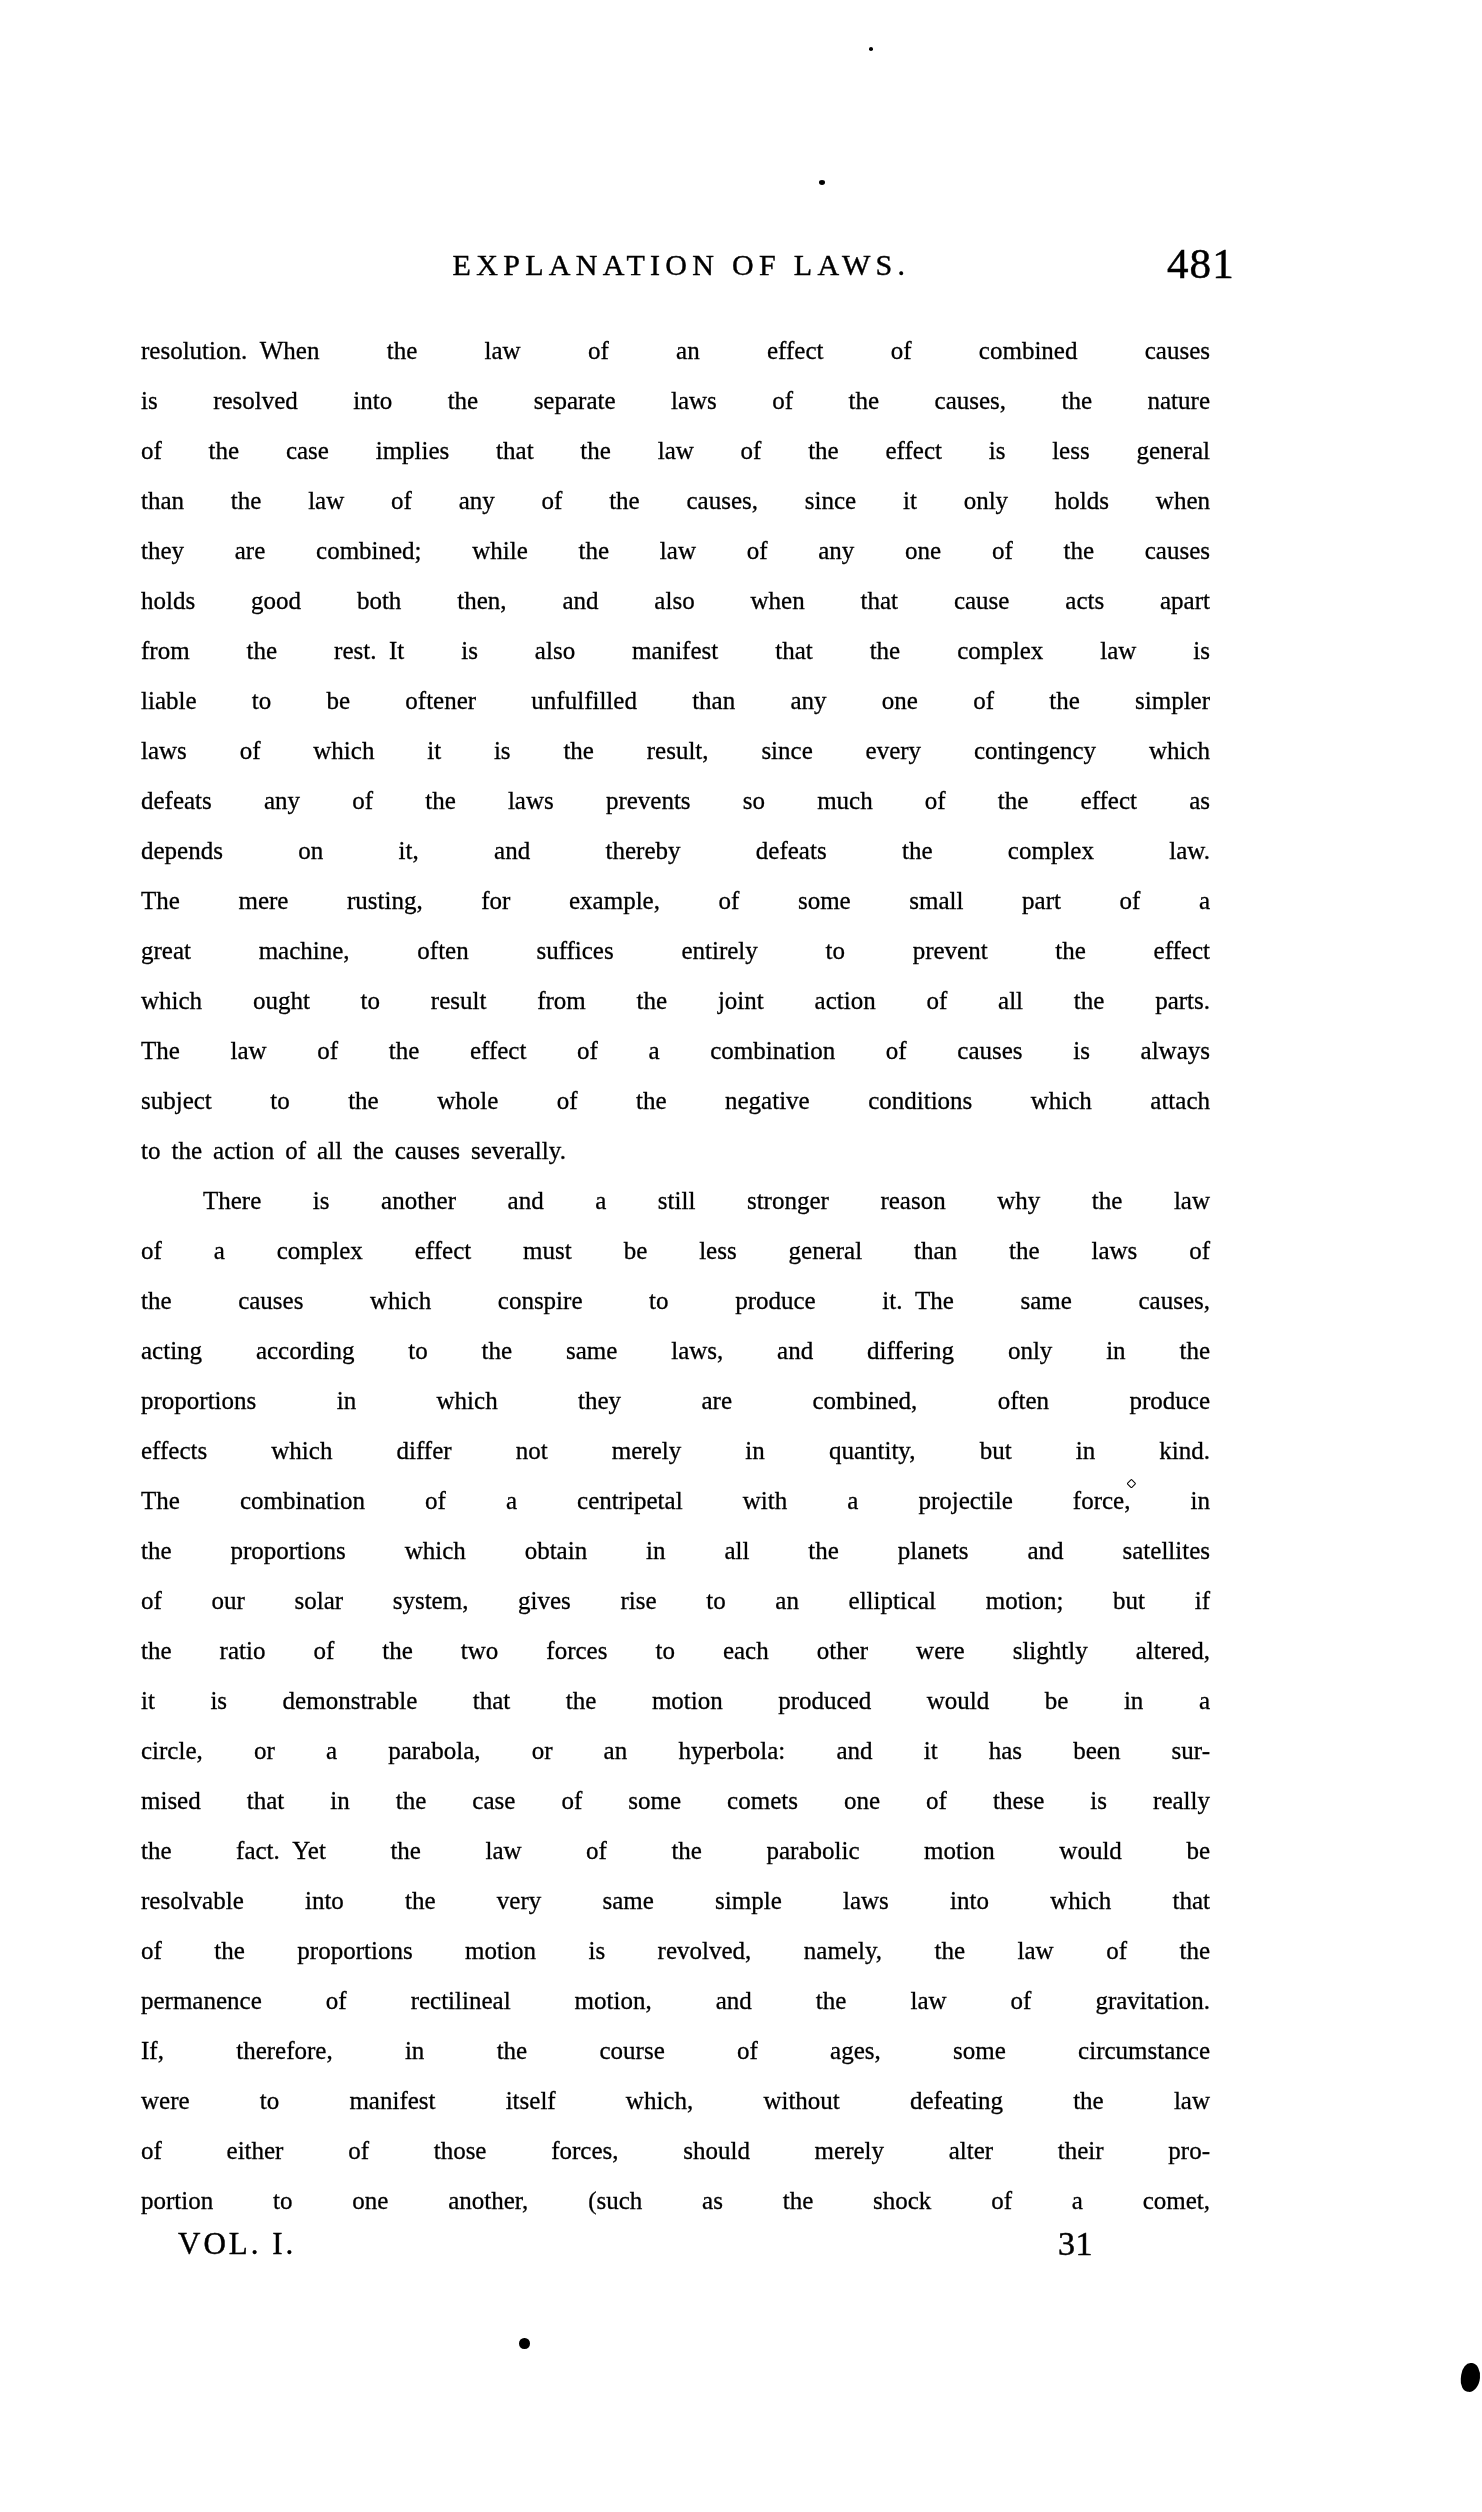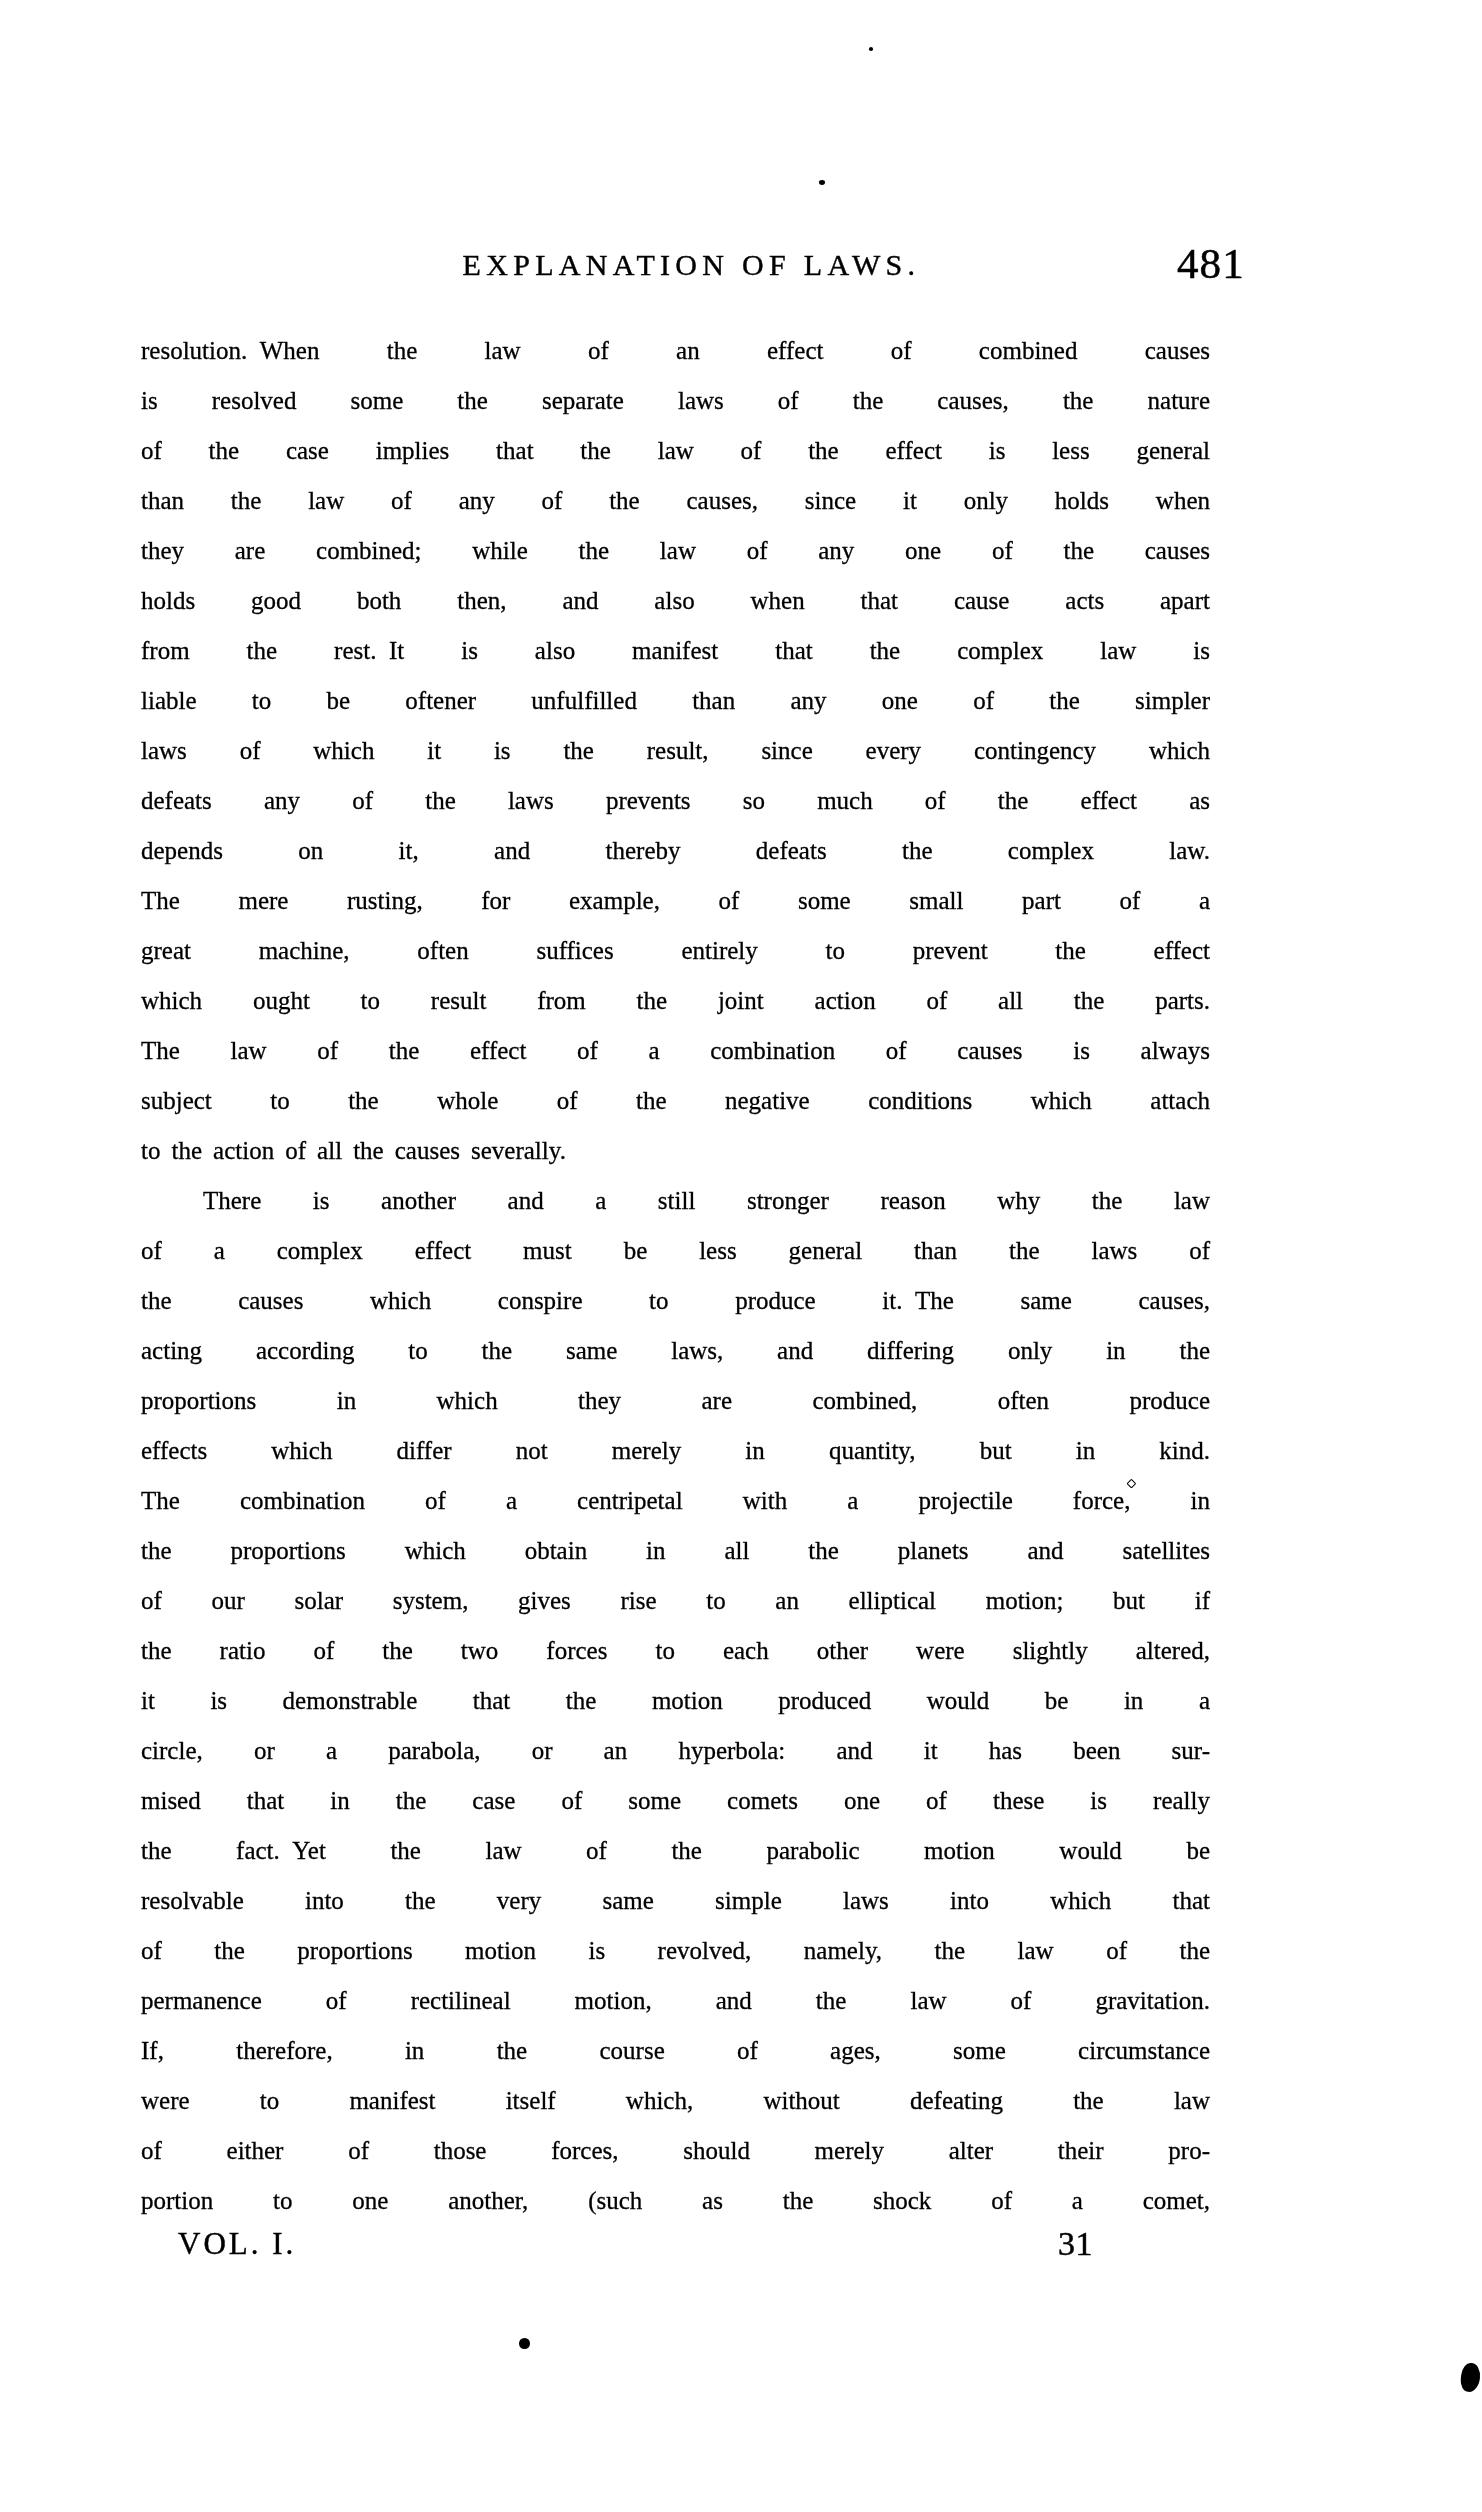--- a/index.html
+++ b/index.html
@@ -18,21 +18,21 @@
   .page {
     position: absolute;
     left: 0; top: 0;
     width: 1482px;
     height: 2512px;
     background: #ffffff;
   }
   .running-head {
     position: absolute;
     top: 250px;
-    left: 138px;
+    left: 128px;
     width: 1107px;
     height: 38px;
   }
   .head-title {
     display: block;
     text-align: center;
     font-size: 30px;
     line-height: 30px;
     letter-spacing: 5.3px;
     white-space: nowrap;
@@ -110,21 +110,21 @@
 
 <div class="page">
 
   <div class="running-head">
     <span class="head-title">EXPLANATION OF LAWS.</span>
     <span class="head-page-number">481</span>
   </div>
 
   <div class="text-block">
       <div class="text-line">resolution. When the law of an effect of combined causes</div>
-      <div class="text-line">is resolved some the separate laws of the causes, the nature</div>
+      <div class="text-line">is resolved into the separate laws of the causes, the nature</div>
       <div class="text-line">of the case implies that the law of the effect is less general</div>
       <div class="text-line">than the law of any of the causes, since it only holds when</div>
       <div class="text-line">they are combined; while the law of any one of the causes</div>
       <div class="text-line">holds good both then, and also when that cause acts apart</div>
       <div class="text-line">from the rest. It is also manifest that the complex law is</div>
       <div class="text-line">liable to be oftener unfulfilled than any one of the simpler</div>
       <div class="text-line">laws of which it is the result, since every contingency which</div>
       <div class="text-line">defeats any of the laws prevents so much of the effect as</div>
       <div class="text-line">depends on it, and thereby defeats the complex law.</div>
       <div class="text-line">The mere rusting, for example, of some small part of a</div>

